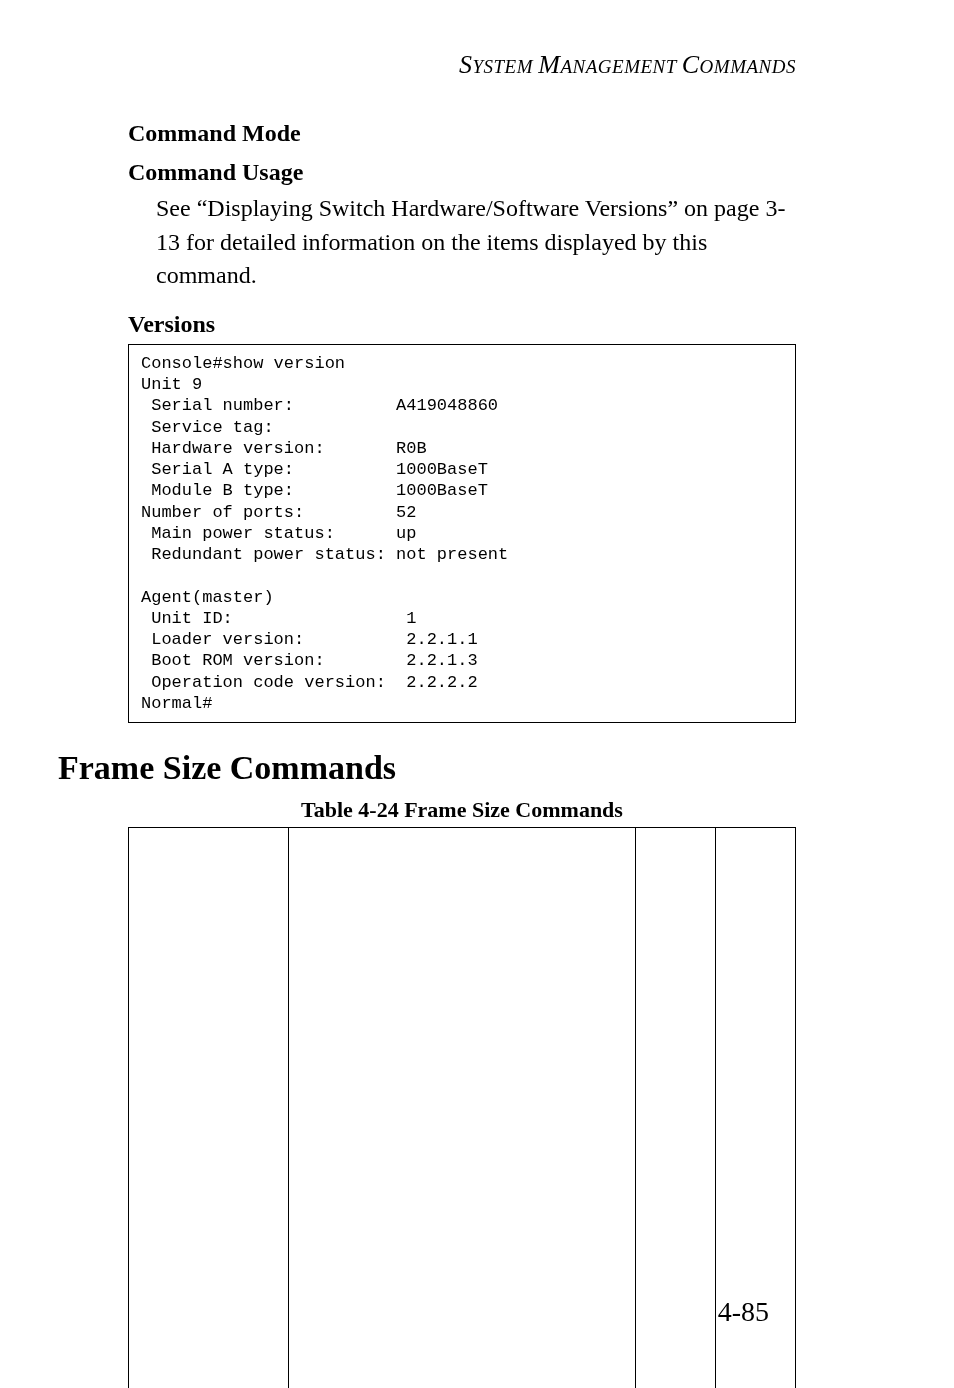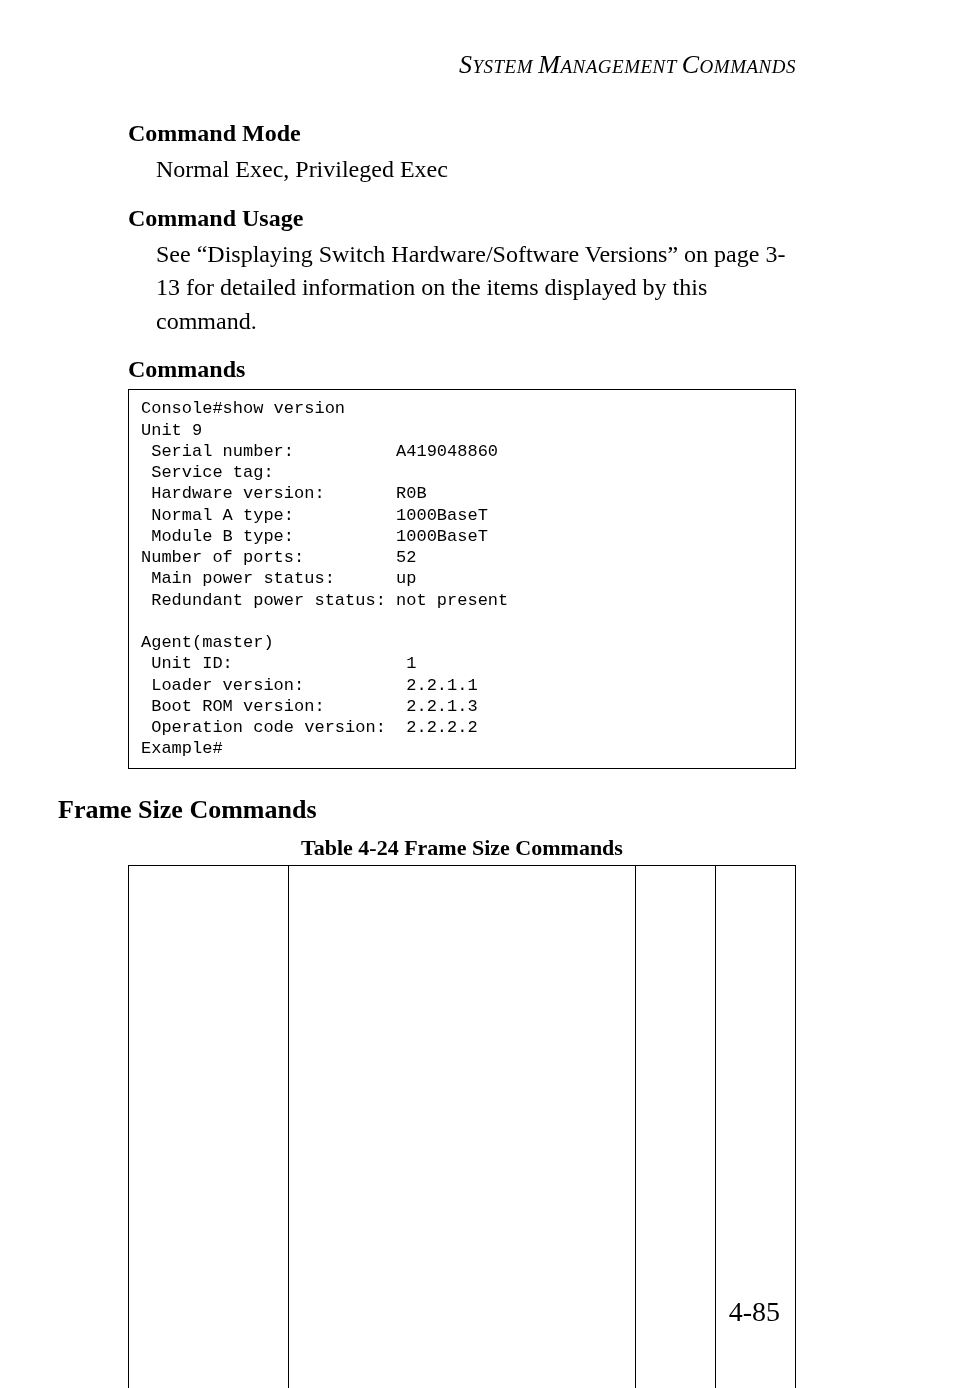--- a/index.html
+++ b/index.html
@@ -43,21 +43,21 @@
     font-family: "Courier New", Courier, monospace;
     font-size: 17px;
     line-height: 1.25;
     padding: 8px 12px 8px 12px;
     white-space: pre;
     margin: 4px 0 24px 0;
     overflow: hidden;
   }
   .h2 {
     font-weight: 700;
-    font-size: 26px;
+    font-size: 34px;
     margin: 26px 0 10px 0;
   }
   .table-title {
     font-weight: 700;
     text-align: center;
     font-size: 22px;
     margin: 6px 0 4px 0;
   }
   table.frame-size {
     border-collapse: collapse;
@@ -74,58 +74,57 @@
   }
   table.frame-size th.mode, table.frame-size th.page,
   table.frame-size td.pagecell {
     text-align: right;
   }
   table.frame-size th.page { text-align: right; }
   table.frame-size th.mode { text-align: left; }
   .page-number {
     position: absolute;
     bottom: 60px;
-    right: 106px;
+    right: 117px;
     font-size: 28px;
   }
 </style>
 </head>
 <body>
 
 <div class="page">
 
   <div class="running-head">
     <span>S</span><span style="font-style:italic; font-variant:small-caps; font-size:19px;">YSTEM </span><span>M</span><span style="font-size:19px;">ANAGEMENT </span><span>C</span><span style="font-size:19px;">OMMANDS</span>
   </div>
 
   <div class="heading-bold">Command Mode</div>
-  <div class="body-indent">Normal Exec, Privileged Exec</div>
 
   <div class="heading-bold">Command Usage</div>
   <div class="body-indent">See “Displaying Switch Hardware/Software Versions” on page 3-13 for detailed information on the items displayed by this command.</div>
 
-  <div class="heading-bold">Commands</div>
+  <div class="heading-bold">Versions</div>
 
   <div class="code-box"><span>Console#show version</span>
 <span>Unit 9</span>
 <span> Serial number:          A419048860</span>
 <span> Service tag:</span>
 <span> Hardware version:       R0B</span>
-<span> Normal A type:          1000BaseT</span>
+<span> Serial A type:          1000BaseT</span>
 <span> Module B type:          1000BaseT</span>
 <span>Number of ports:         52</span>
 <span> Main power status:      up</span>
 <span> Redundant power status: not present</span>
 <span></span>
 <span>Agent(master)</span>
 <span> Unit ID:                 1</span>
 <span> Loader version:          2.2.1.1</span>
 <span> Boot ROM version:        2.2.1.3</span>
 <span> Operation code version:  2.2.2.2</span>
-<span>Example#</span></div>
+<span>Normal#</span></div>
 
   <div class="h2" style="margin-left:-70px;">Frame Size Commands</div>
 
   <div class="table-title">Table 4-24  Frame Size Commands</div>
 
   <table class="frame-size">
     <tbody>
         <tr>
       <th style="width:24%;">Command</th>
       <th style="width:52%;">Function</th>

